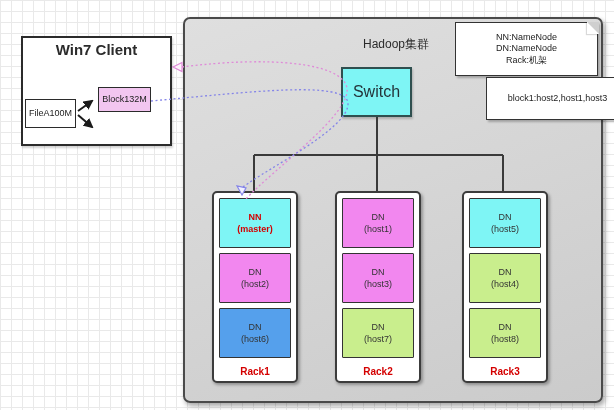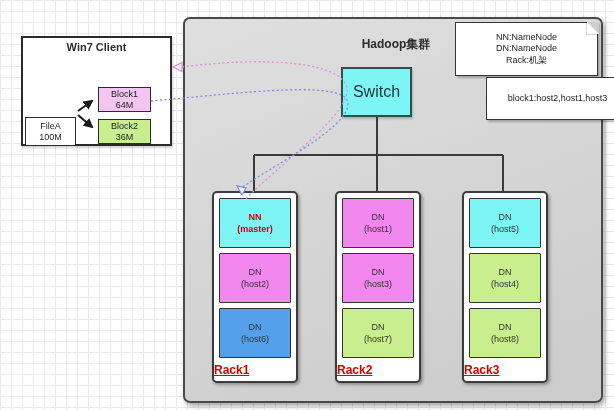--- a/index.html
+++ b/index.html
@@ -12,32 +12,32 @@
       linear-gradient(90deg,#e9e9e9 1px, transparent 1px),
       linear-gradient(#dedede 1px, transparent 1px),
       linear-gradient(90deg,#dedede 1px, transparent 1px);
     background-size:11px 11px,11px 11px,55px 55px,55px 55px;
   }
   .abs{position:absolute;}
 
   
   .client-box{left:21px;top:36px;width:151px;height:110px;background:#fff;
     border:2px solid #2b2b2b;box-sizing:border-box;box-shadow:1px 2px 2px rgba(0,0,0,.18);}
-  .client-title{left:21px;top:41px;width:151px;text-align:center;font-size:11px;font-weight:bold;color:#2b2b2b;}
-  .mini-box{box-sizing:border-box;border:1.5px solid #2b2b2b;display:flex;flex-direction:column;
+  .client-title{left:21px;top:41px;width:151px;text-align:center;font-size:15px;font-weight:bold;color:#2b2b2b;}
+  .mini-box{box-sizing:border-box;border:1.5px solid #2b2b2b;display:flex;flex-direction:row;
     align-items:center;justify-content:center;font-size:9px;line-height:11px;color:#222;text-align:center;}
-  .filea{left:25px;top:117px;width:51px;height:29px;background:#fff;}
+  .filea{left:25px;top:99px;width:51px;height:29px;background:#fff;}
   .blk1{left:98px;top:87px;width:53px;height:25px;}
   .blk2{left:98px;top:119px;width:53px;height:25px;}
 
   
   .panel{left:183px;top:17px;width:420px;height:386px;box-sizing:border-box;
     background:linear-gradient(160deg,#dfdfdf 0%,#cbcbcb 100%);
     border:2px solid #4a4a4a;border-radius:7px;box-shadow:2px 3px 5px rgba(0,0,0,.35);}
-  .cluster-title{left:340px;top:36px;width:112px;text-align:center;font-size:12px;font-weight:bold;color:#2b2b2b;}
+  .cluster-title{left:340px;top:36px;width:112px;text-align:center;font-size:12px;font-weight:normal;color:#2b2b2b;}
   .switch{left:341px;top:67px;width:71px;height:50px;box-sizing:border-box;border:2px solid #2f4f4f;
     display:flex;align-items:center;justify-content:center;font-size:16px;color:#24343a;
     box-shadow:1px 2px 2px rgba(0,0,0,.2);}
 
   
   .note{background:#fff;border:1.5px solid #333;box-sizing:border-box;
     box-shadow:1.5px 2px 2px rgba(0,0,0,.25);
     display:flex;flex-direction:column;align-items:center;justify-content:center;
     font-size:9px;line-height:11.5px;color:#222;text-align:center;}
   .note1{left:455px;top:22px;width:143px;height:54px;}
@@ -48,46 +48,42 @@
 
   
   .rack{top:191px;width:86px;height:192px;box-sizing:border-box;background:#fff;
     border:2px solid #3c3c3c;border-radius:5px;padding:5px 5px 0 5px;
     box-shadow:1.5px 2px 3px rgba(0,0,0,.3);}
   .rack1{left:212px;} .rack2{left:335px;} .rack3{left:462px;}
   .node{box-sizing:border-box;height:50px;margin-bottom:5px;border:1.5px solid #333;border-radius:1px;
     display:flex;flex-direction:column;align-items:center;justify-content:center;
     font-size:9px;line-height:12px;color:#333;text-align:center;}
   .master-text{color:#d40000;font-weight:bold;}
-  .rack-label{position:absolute;bottom:4px;left:0;width:100%;
-    font-size:12px;font-weight:bold;color:#d40000;text-decoration:underline;}
+  .rack-label{position:absolute;bottom:4px;left:0;width:100%;text-align:center;
+    font-size:10px;font-weight:bold;color:#d40000;}
 
   .overlay{position:absolute;left:0;top:0;pointer-events:none;}
 </style>
 </head>
 <body>
 
 <div class="canvas">
 
   <div class="abs panel"></div>
   <div class="abs cluster-title">Hadoop集群</div>
 
   <div class="abs client-box"></div>
   <div class="abs client-title">Win7 Client</div>
   <div class="abs mini-box filea">
     <div>FileA</div>
     <div>100M</div>
   </div>
   <div class="abs mini-box blk1" style="background: rgb(242, 198, 240);">
     <div>Block1</div>
-    <div>64M</div>
-  </div>
-  <div class="abs mini-box blk2" style="background: rgb(201, 238, 141);">
-    <div>Block2</div>
-    <div>36M</div>
+    <div>32M</div>
   </div>
 
   <div class="abs switch" style="background: rgb(126, 245, 245);">
     <span>Switch</span>
   </div>
 
   <div class="abs note note1">
     <div class="fold"></div>
     <div>NN:NameNode</div>
     <div>DN:NameNode</div>

